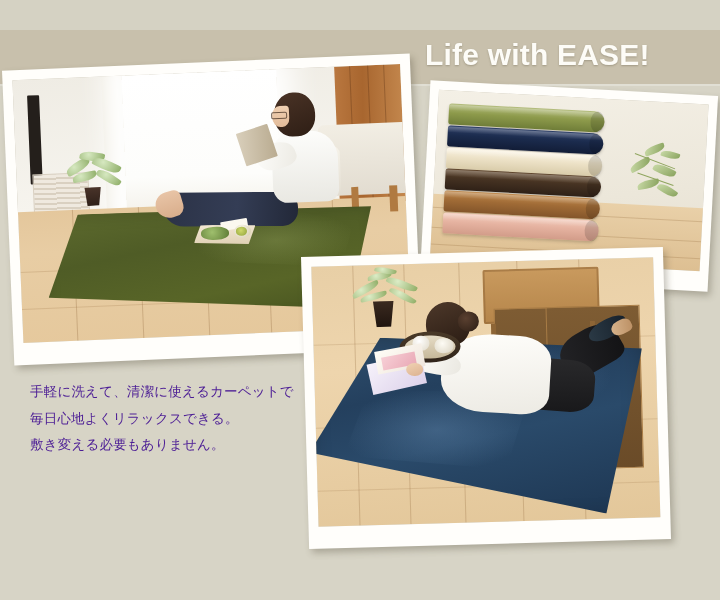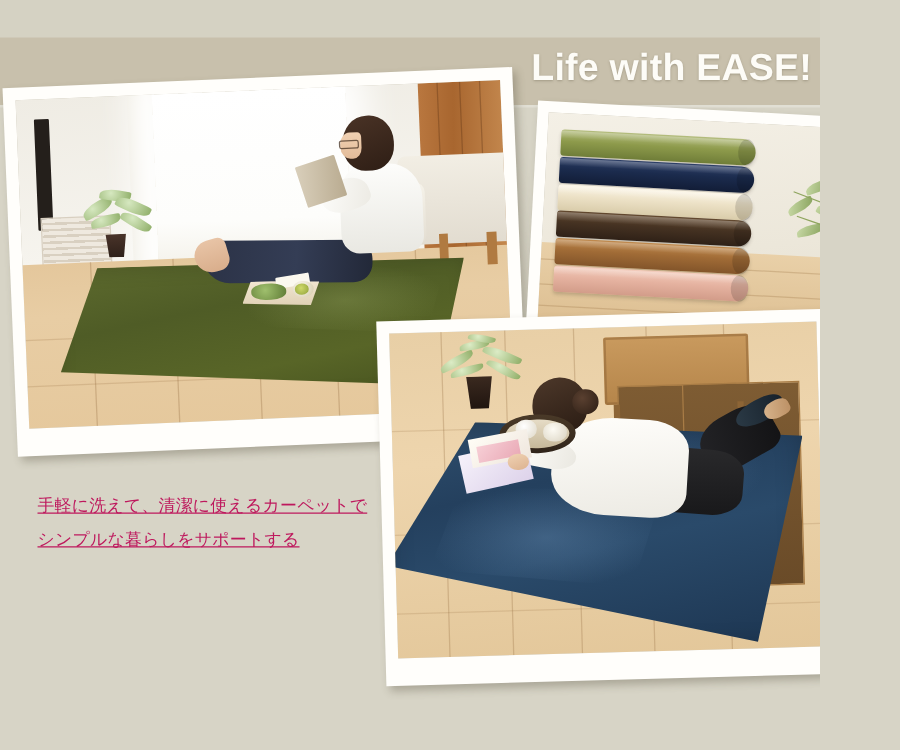--- a/index.html
+++ b/index.html
@@ -2,21 +2,21 @@
 <html><head>
 <meta charset="utf-8">
 <style>
   html,body{margin:0;padding:0;}
   body{
     width:720px;height:600px;overflow:hidden;
     background:#d7d4c6;
     font-family:"Liberation Sans","DejaVu Sans",sans-serif;
     position:relative;
   }
-  #stage{position:absolute;inset:0;width:656px;height:600px;overflow:hidden;background:#d7d4c6;}
+  #stage{position:absolute;inset:0;width:720px;height:600px;overflow:hidden;background:#d7d4c6;}
 
   
   .top-strip{position:absolute;left:0;top:0;width:720px;height:30px;background:#d5d2c3;}
   .title-band{
     position:absolute;left:0;top:30px;width:720px;height:54px;
     background:#c8c0ac;
   }
   .title-band:after{
     content:"";position:absolute;left:0;bottom:-2px;width:100%;height:2px;
     background:rgba(255,255,255,.25);
@@ -197,26 +197,25 @@
     background:radial-gradient(circle at 42% 35%,#fdfbf4,#d9d2c0);border-radius:46%;}
   .s3-mag{position:absolute;left:16%;top:36%;width:16%;height:12%;
     background:linear-gradient(150deg,#f6f2fb,#ddd2ea);transform:rotate(-11deg);}
   .s3-mag2{position:absolute;left:18%;top:32%;width:14%;height:9%;
     background:linear-gradient(150deg,#fffdf6,#efe6dd);transform:rotate(-9deg);}
   .s3-mag3{position:absolute;left:20%;top:34.5%;width:10%;height:5%;
     background:linear-gradient(140deg,#f7cfd6,#e9a9b6);transform:rotate(-9deg);}
 
   
   .desc{
-    position:absolute;left:30px;top:392px;width:300px;
-    color:#be185d;
+    position:absolute;left:30px;top:378px;width:300px;
+    color:#4c1d95;
     font-size:13.5px;line-height:26.5px;
     letter-spacing:.2px;
     font-family:"DejaVu Sans","Liberation Sans",sans-serif;
-    text-decoration:underline;
   }
   .desc div{white-space:nowrap;}
 </style>
 </head>
 <body>
 
 <div id="stage">
 
   <div class="top-strip"></div>
   <div class="title-band"></div>
@@ -346,16 +345,17 @@
       <div class="s3-mug2"></div>
       <div class="s3-mag"></div>
       <div class="s3-mag2"></div>
       <div class="s3-mag3"></div>
       <div class="s3-hand"></div>
     </div>
   </div>
 
   <div class="desc">
     <div>手軽に洗えて、清潔に使えるカーペットで</div>
-    <div>シンプルな暮らしをサポートする</div>
+    <div>毎日心地よくリラックスできる。</div>
+    <div>敷き変える必要もありません。</div>
   </div>
 
 </div>
 
 </body></html>

